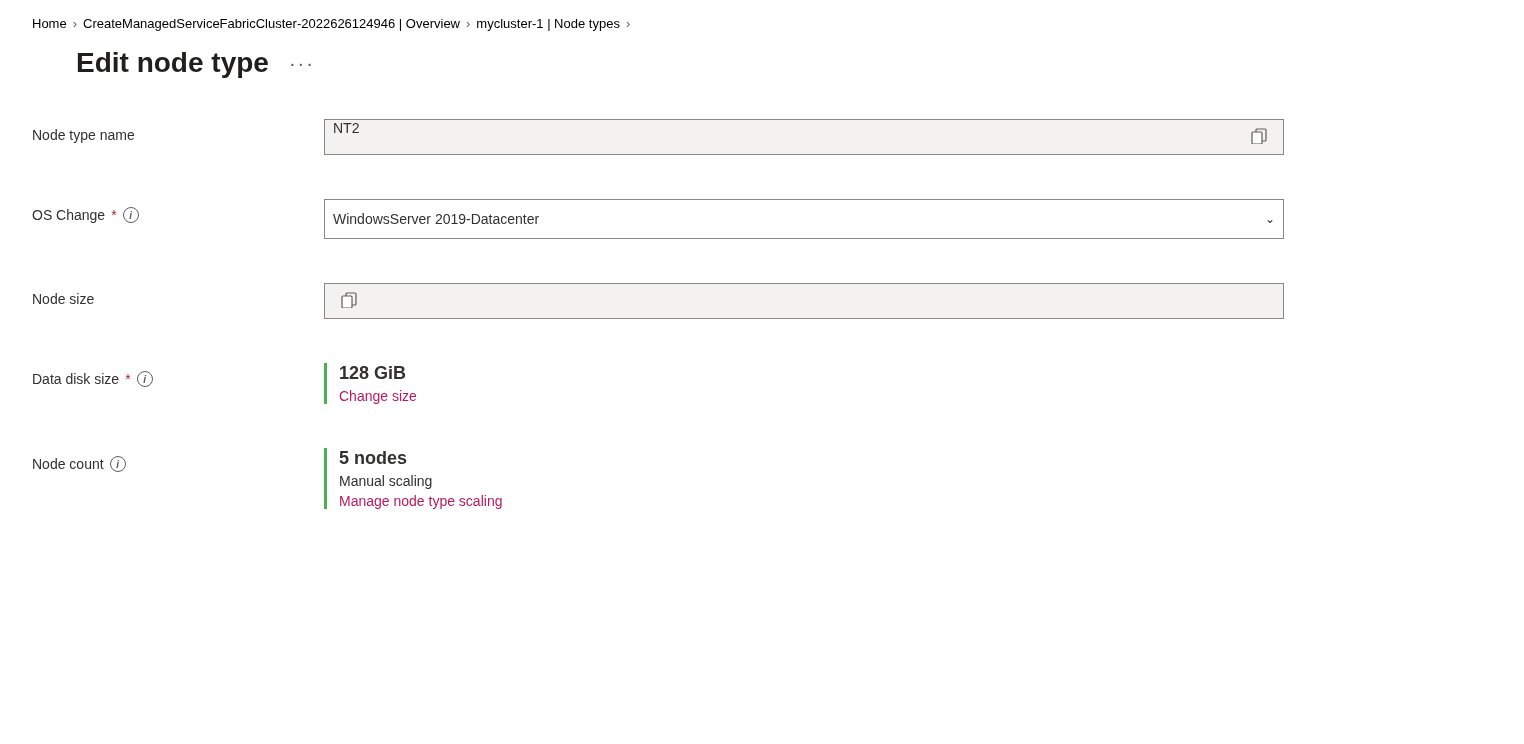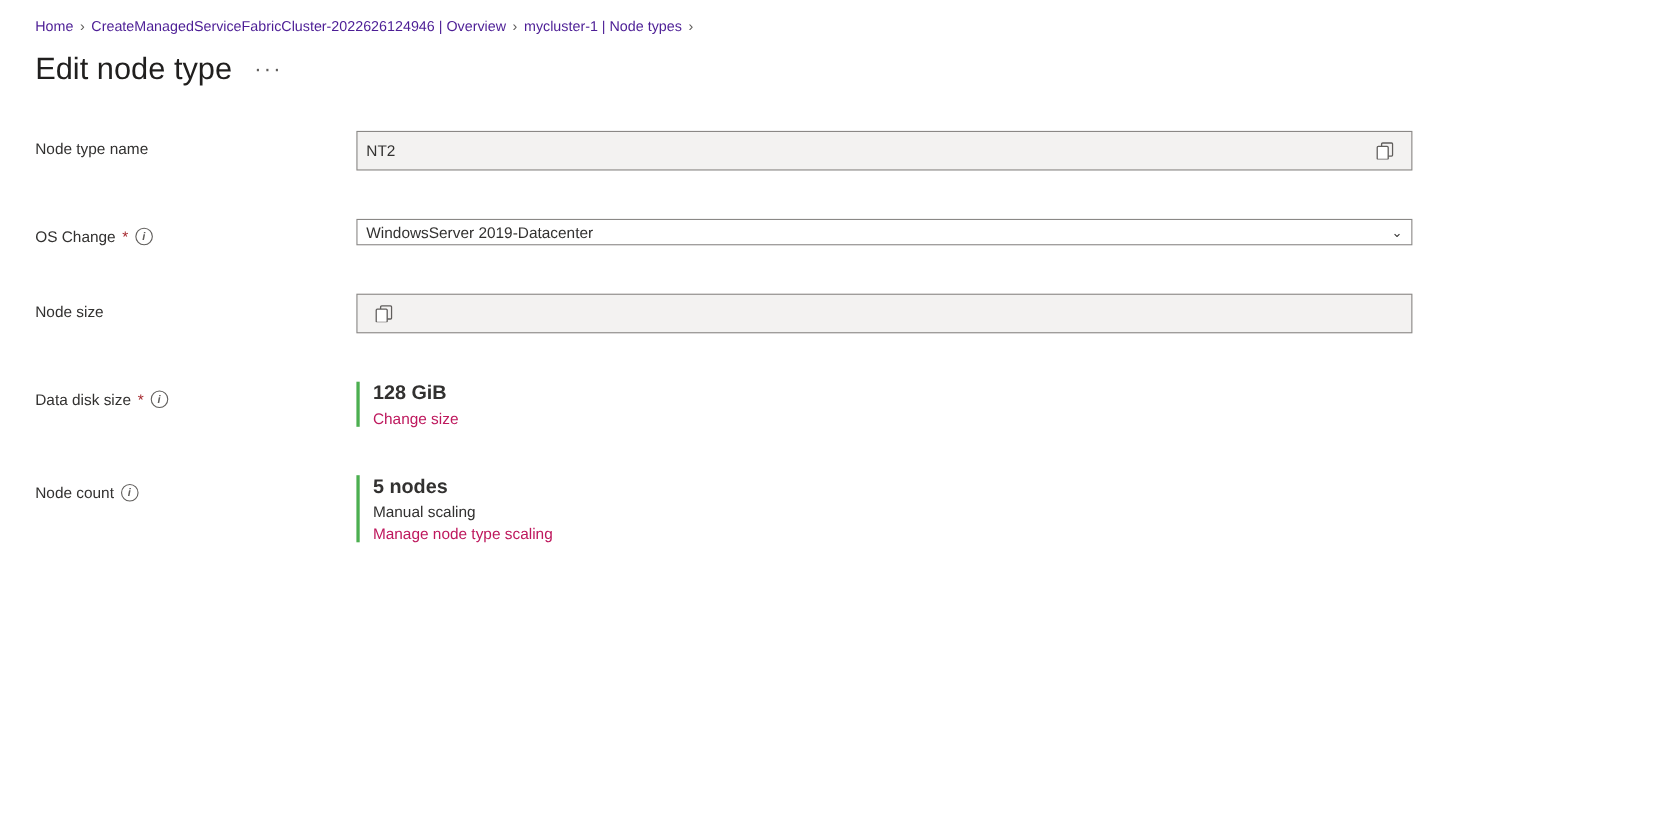--- a/index.html
+++ b/index.html
@@ -22,42 +22,43 @@
 
     .breadcrumb {
       display: flex;
       align-items: center;
       gap: 6px;
       margin-bottom: 16px;
       flex-wrap: wrap;
     }
 
     .breadcrumb-item {
-      color: #4c1d95;
+      color: #000000;
       font-size: 13px;
       cursor: pointer;
       text-decoration: none;
     }
 
     .breadcrumb-separator {
       color: #605e5c;
       font-size: 13px;
     }
 
     .page-title-row {
       display: flex;
       align-items: center;
       gap: 12px;
       margin-bottom: 40px;
     }
 
     .page-title {
       font-size: 28px;
-      font-weight: 400;
+      font-weight: 700;
       color: #201f1e;
+      margin-left: 44px;
     }
 
     .ellipsis-button {
       background: none;
       border: none;
       cursor: pointer;
       color: #605e5c;
       font-size: 20px;
       padding: 4px 8px;
       border-radius: 2px;
@@ -110,21 +111,20 @@
       font-weight: bold;
     }
 
     .form-control-col {
       flex: 1;
       max-width: 960px;
     }
 
     .text-field {
       display: flex;
-      align-items: center;
       border: 1px solid #8a8886;
       background: #f3f2f1;
       padding: 0 8px;
       height: 36px;
       width: 100%;
       position: relative;
     }
 
     .text-field-value {
       flex: 1;
@@ -147,21 +147,21 @@
       width: 16px;
       height: 16px;
     }
 
     .dropdown-field {
       display: flex;
       align-items: center;
       border: 1px solid #8a8886;
       background: #ffffff;
       padding: 0 8px;
-      height: 24px;
+      height: 40px;
       width: 100%;
       cursor: pointer;
     }
 
     .dropdown-field-value {
       flex: 1;
       font-size: 14px;
       color: #323130;
     }
 

